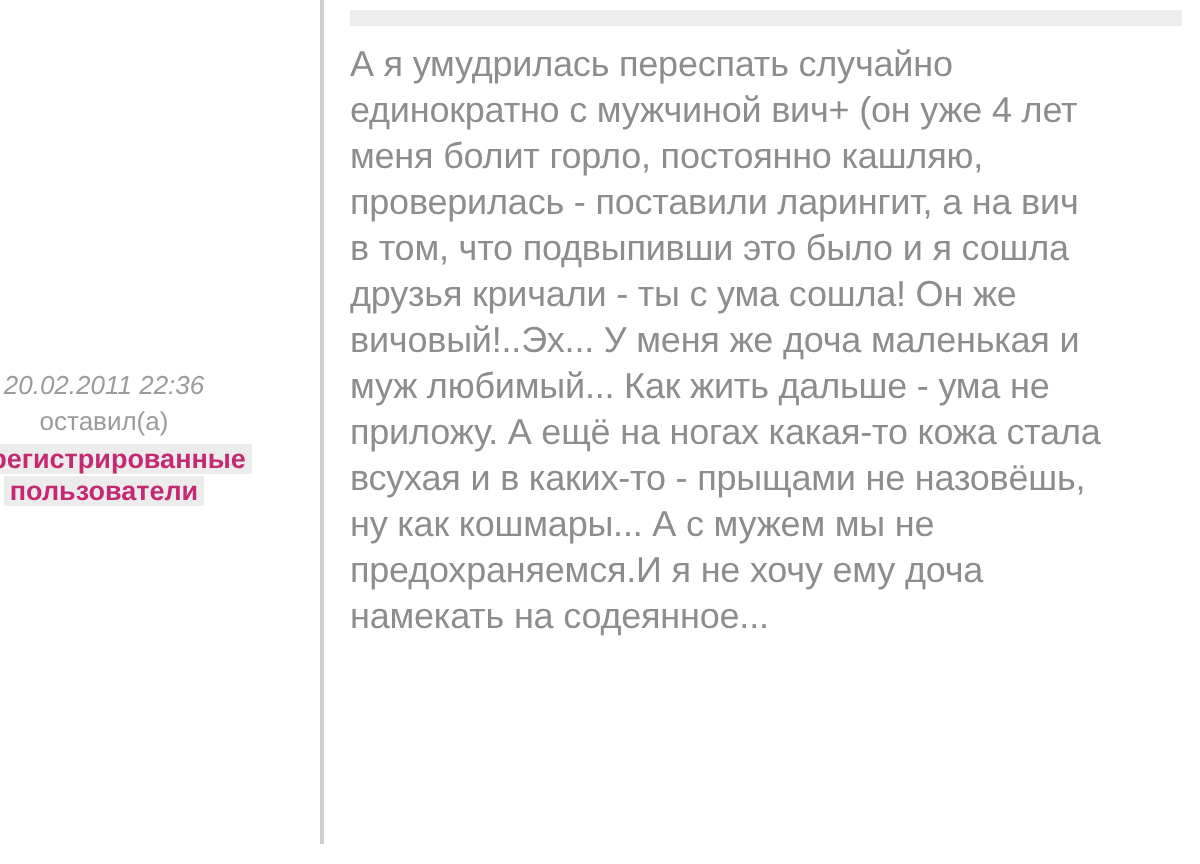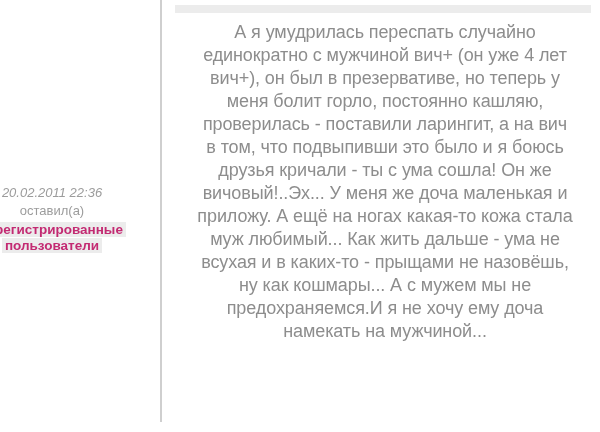--- a/index.html
+++ b/index.html
@@ -75,21 +75,20 @@
     left: 175px;
     top: 21px;
     width: 420px;
   }
   .post-line {
     font-size: 18px;
     line-height: 23px;
     color: var(--post-text-gray, #8d8d8d);
     white-space: nowrap;
     letter-spacing: -0.1px;
-    text-align: center;
   }
 </style>
 </head>
 <body>
 
 <div class="page">
 
   <div class="sidebar-meta">
     <div class="timestamp">20.02.2011 22:36</div>
     <div class="action-label">оставил(а)</div>
@@ -99,27 +98,26 @@
     </a>
   </div>
 
   <div class="divider"></div>
 
   <div class="highlight-band"></div>
 
   <div class="post-body">
     <div class="post-line">А я умудрилась переспать случайно</div>
     <div class="post-line">единократно с мужчиной вич+ (он уже 4 лет</div>
-    <div class="post-line">вич+), он был в презервативе, но теперь у</div>
     <div class="post-line">меня болит горло, постоянно кашляю,</div>
     <div class="post-line">проверилась - поставили ларингит, а на вич</div>
-    <div class="post-line">в том, что подвыпивши это было и я боюсь</div>
+    <div class="post-line">в том, что подвыпивши это было и я сошла</div>
     <div class="post-line">друзья кричали - ты с ума сошла! Он же</div>
     <div class="post-line">вичовый!..Эх... У меня же доча маленькая и</div>
+    <div class="post-line">муж любимый... Как жить дальше - ума не</div>
     <div class="post-line">приложу. А ещё на ногах какая-то кожа стала</div>
-    <div class="post-line">муж любимый... Как жить дальше - ума не</div>
     <div class="post-line">всухая и в каких-то - прыщами не назовёшь,</div>
     <div class="post-line">ну как кошмары... А с мужем мы не</div>
     <div class="post-line">предохраняемся.И я не хочу ему доча</div>
-    <div class="post-line">намекать на мужчиной...</div>
+    <div class="post-line">намекать на содеянное...</div>
   </div>
 
 </div>
 
 </body></html>

